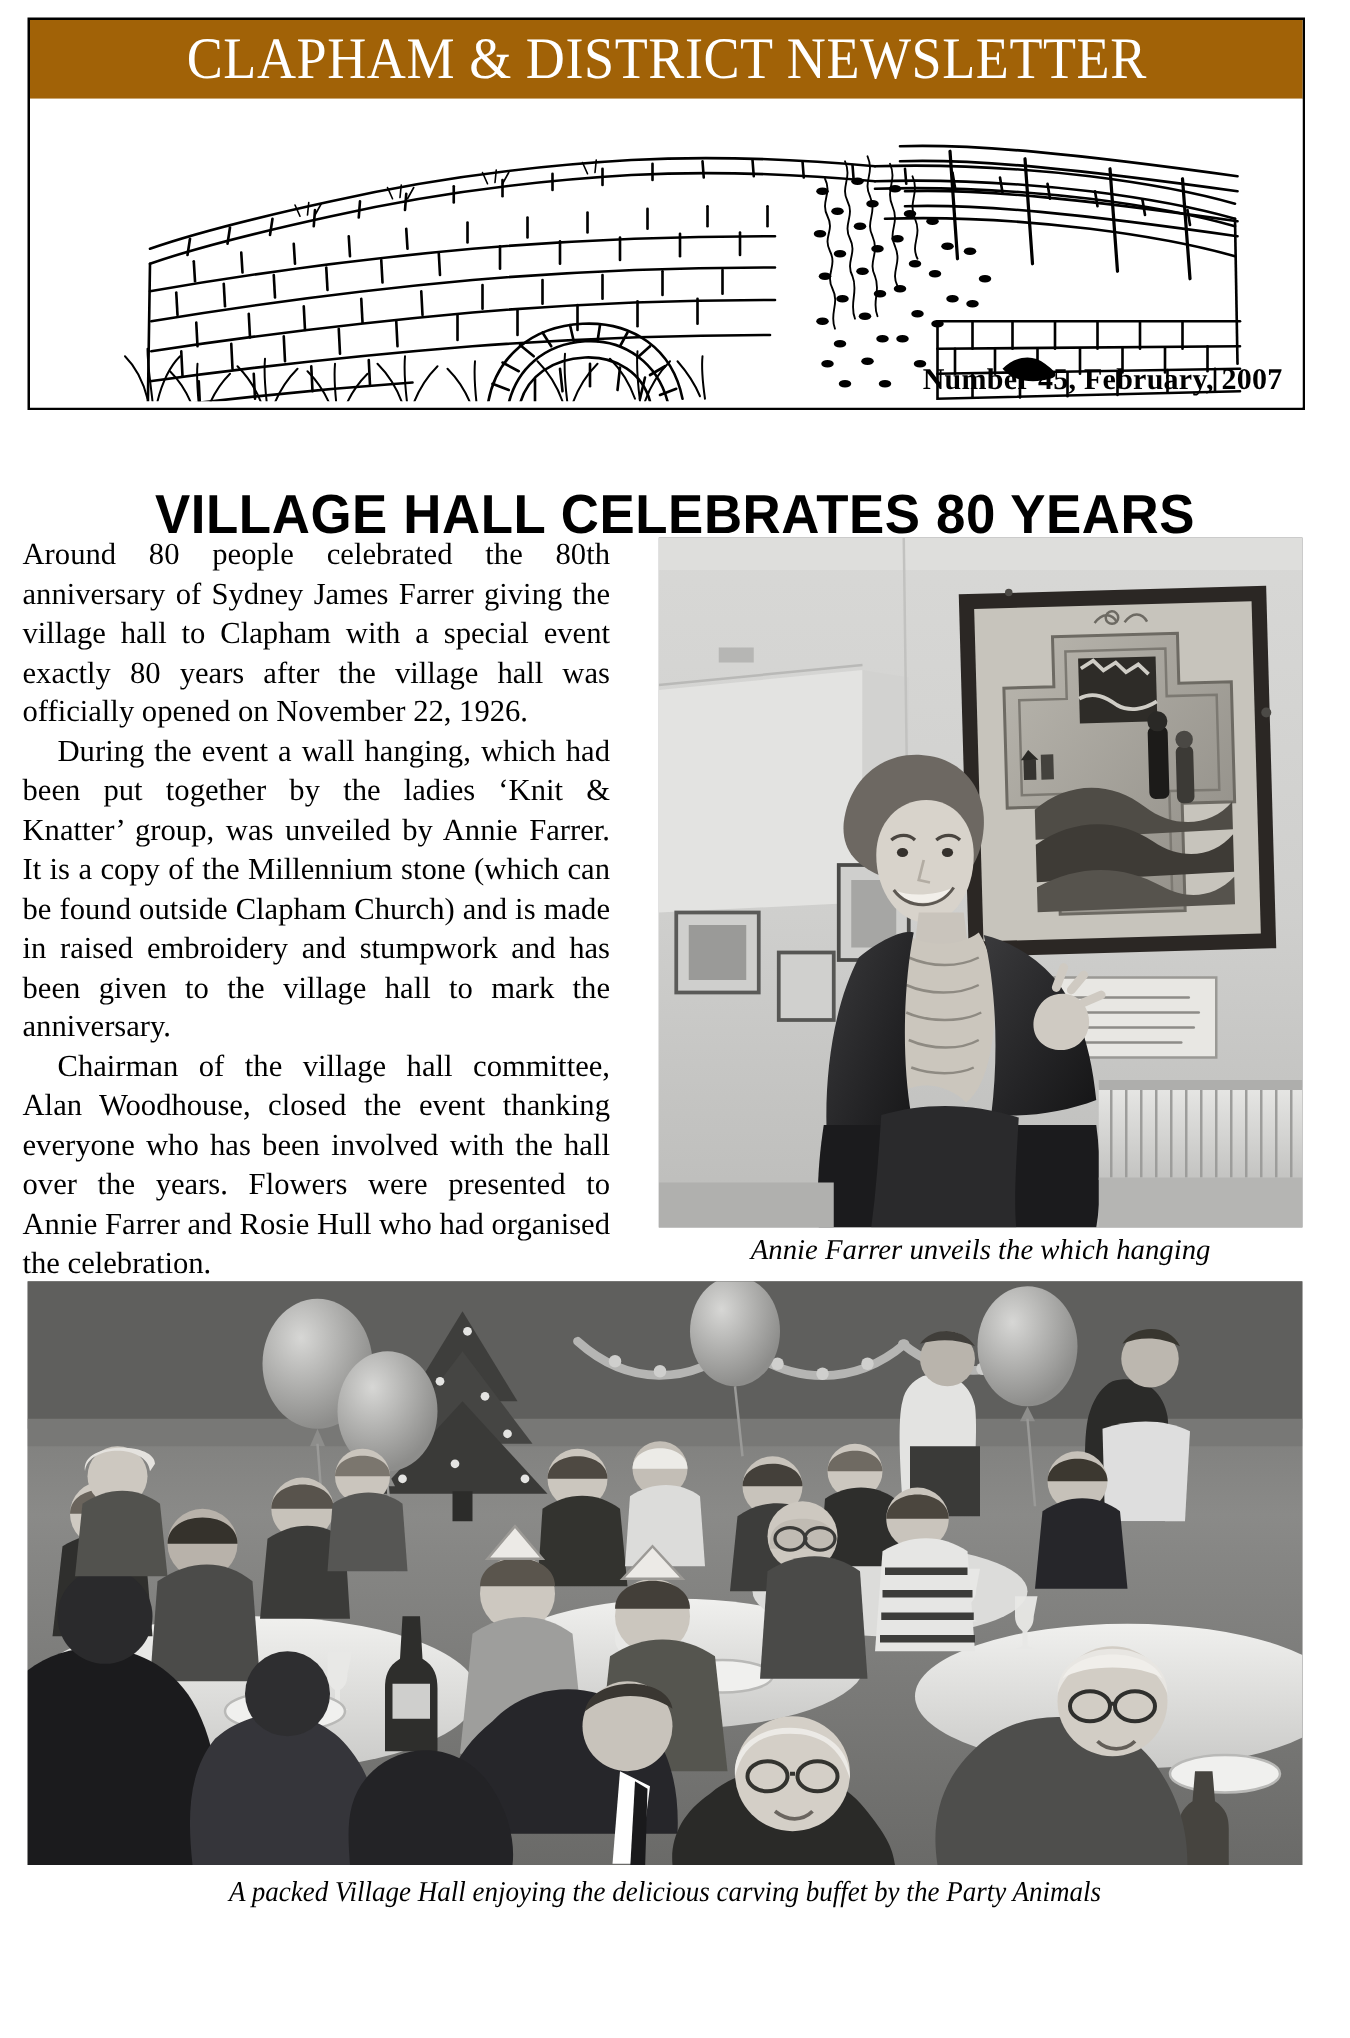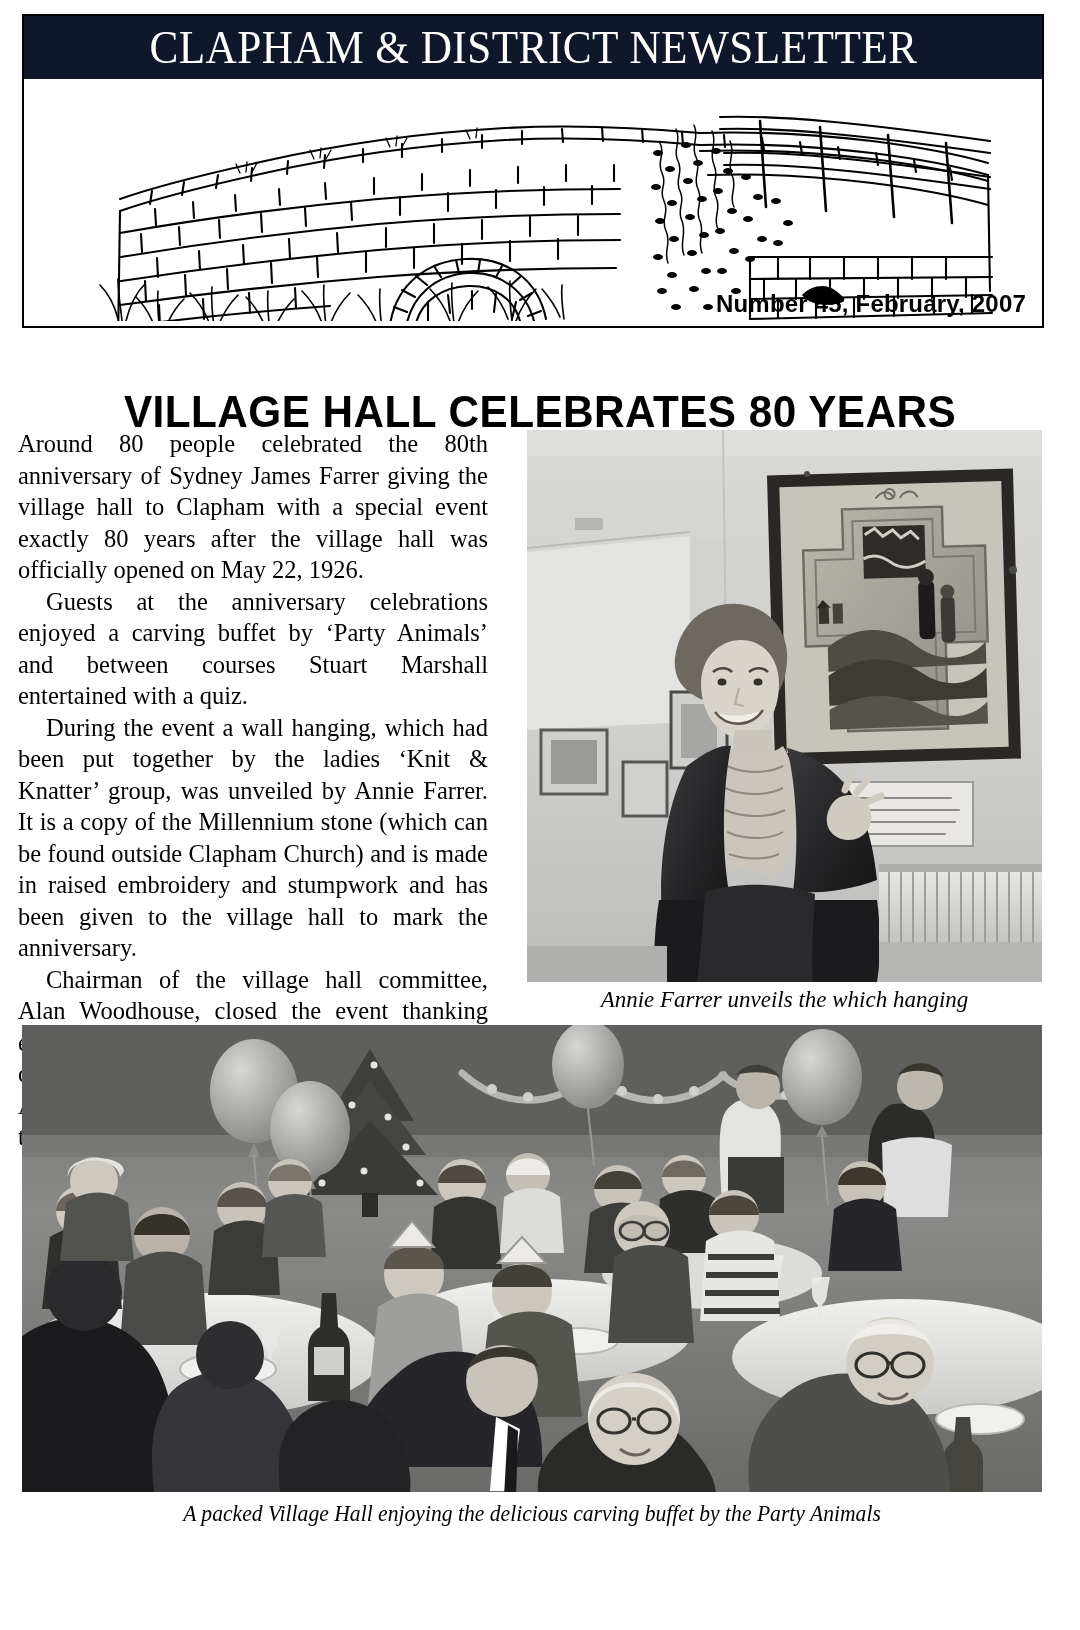--- a/index.html
+++ b/index.html
@@ -22,21 +22,21 @@
     position: absolute;
     left: 22px;
     top: 14px;
     width: 1022px;
     height: 314px;
     border: 2px solid #000;
     box-sizing: border-box;
     background: #fff;
   }
   .masthead-bar {
-    background: #0f172a;
+    background: #a16207;
     height: 63px;
     display: flex;
     align-items: center;
     justify-content: center;
     overflow: hidden;
   }
   .masthead-title {
     color: #ffffff;
     font-family: "Liberation Serif", "DejaVu Serif", serif;
     font-size: 47px;
@@ -58,21 +58,21 @@
     position: absolute;
     left: 36px;
     top: 2px;
     width: 940px;
     height: 240px;
   }
   .issue-line {
     position: absolute;
     right: 16px;
     bottom: 8px;
-    font-family: Liberation Sans, sans-serif;
+    font-family: Liberation Serif, serif;
     font-weight: bold;
     font-size: 24px;
     letter-spacing: 0.2px;
     color: #000;
     background: transparent;
     white-space: nowrap;
   }
 
   
   .headline {
@@ -387,22 +387,21 @@
       </g>
     </svg>
 
     <div class="issue-line">Number 45, February, 2007</div>
   </div>
 </div>
 
 <h1 class="headline">VILLAGE HALL CELEBRATES 80 YEARS</h1>
 
 <div class="article-col">
-  <p>Around 80 people celebrated the 80th anniversary of Sydney James Farrer giving the village hall to Clapham with a special event exactly 80 years after the village hall was officially opened on May 22, 1926.</p>
-  <p>Guests at the anniversary celebrations enjoyed a carving buffet by ‘Party Animals’ and between courses Stuart Marshall entertained with a quiz.</p>
+  <p>Around 80 people celebrated the 80th anniversary of Sydney James Farrer giving the village hall to Clapham with a special event exactly 80 years after the village hall was officially opened on November 22, 1926.</p>
   <p>During the event a wall hanging, which had been put together by the ladies ‘Knit &amp; Knatter’ group, was unveiled by Annie Farrer. It is a copy of the Millennium stone (which can be found outside Clapham Church) and is made in raised embroidery and stumpwork and has been given to the village hall to mark the anniversary.</p>
   <p>Chairman of the village hall committee, Alan Woodhouse, closed the event thanking everyone who has been involved with the hall over the years. Flowers were presented to Annie Farrer and Rosie Hull who had organised the celebration.</p>
 </div>
 
 <div class="photo-top">
   <svg width="515" height="552" viewBox="0 0 515 552">
     <defs>
       <linearGradient id="wallG" x1="0" y1="0" x2="0" y2="1">
         <stop offset="0%" stop-color="#d8d8d6"></stop>
         <stop offset="55%" stop-color="#cfcfcd"></stop>

